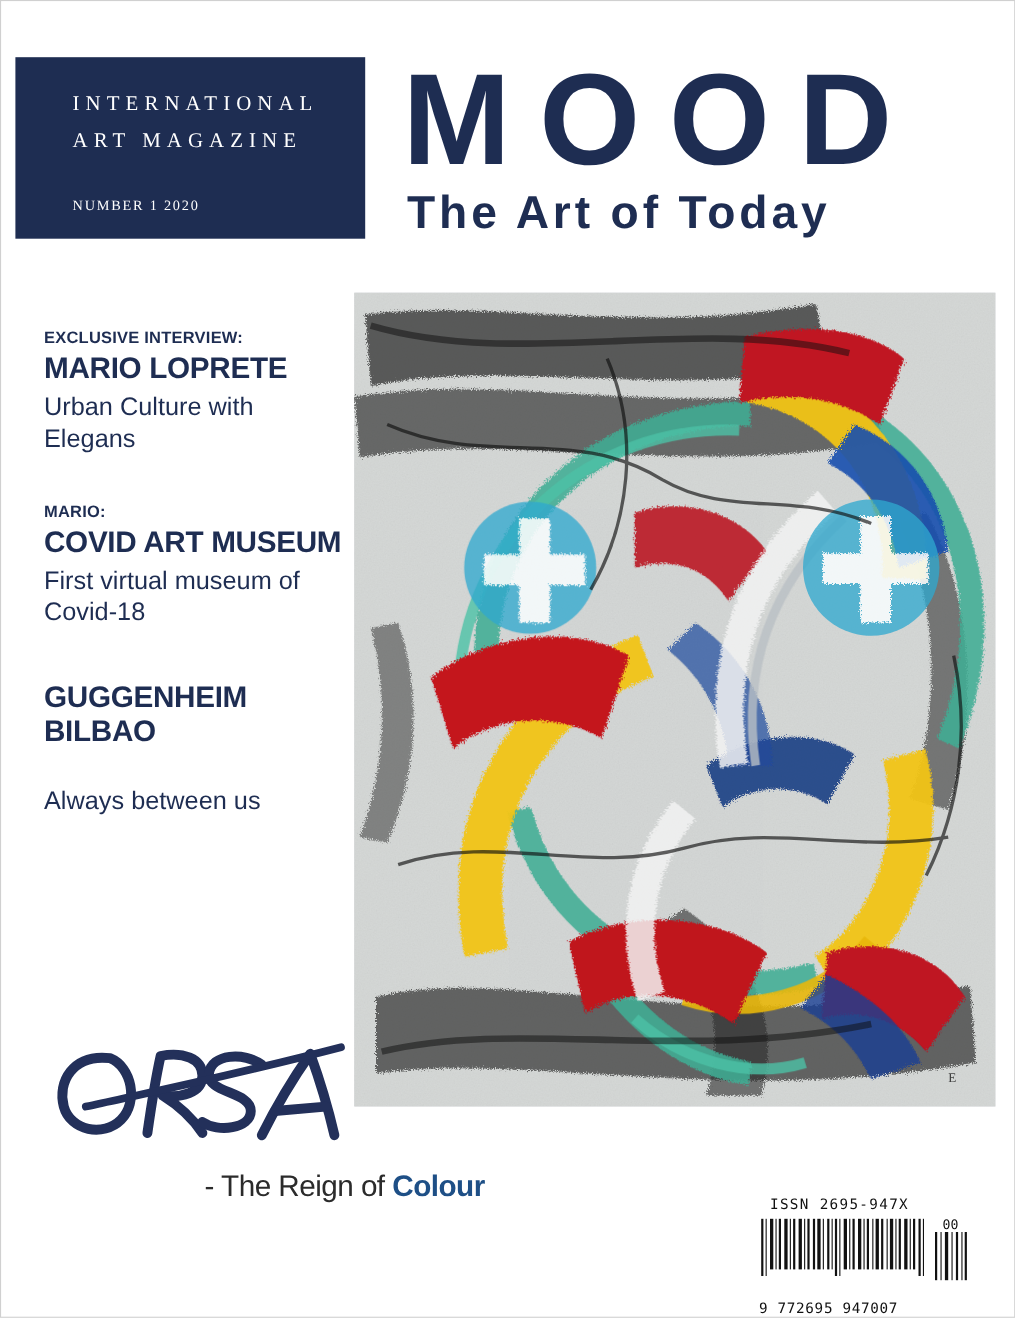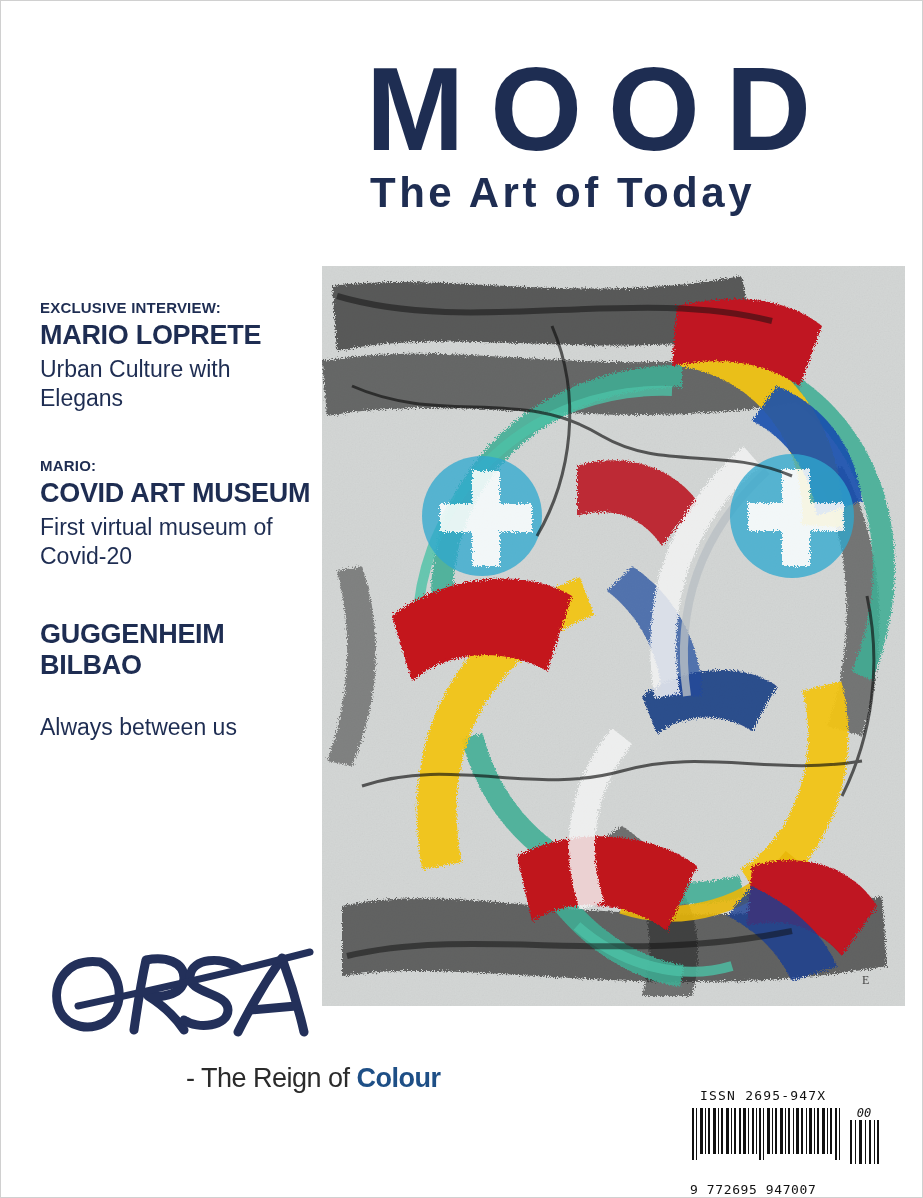--- a/index.html
+++ b/index.html
@@ -168,51 +168,55 @@
     font-size: 13px;
     letter-spacing: 0.6px;
     color: #111;
     margin-top: 16px;
   }
   .addon { margin-left: 6px; text-align: center; }
   .addon-num {
     font-family: "DejaVu Sans Mono", monospace;
     font-size: 12px;
     color: #111;
-    font-style: italic;
   }
   .frame {
     position: absolute;
     inset: 0;
     border: 1px solid #d0d0d0;
     pointer-events: none;
   }
 </style>
 </head>
 <body>
 
 <div class="cover">
 
   <div class="masthead">
+    <div class="masthead-box">
+      <div class="mag-line1">INTERNATIONAL</div>
+      <div class="mag-line2">ART MAGAZINE</div>
+      <div class="mag-issue">NUMBER 1 2020</div>
+    </div>
     <div class="mood-title">MOOD</div>
     <div class="mood-sub">The Art of Today</div>
   </div>
 
   <div class="left-col">
 
     <div class="story s1">
       <div class="kicker">EXCLUSIVE INTERVIEW:</div>
       <div class="headline">MARIO LOPRETE</div>
       <div class="deck">Urban Culture with Elegans</div>
     </div>
 
     <div class="story s2">
       <div class="kicker">MARIO:</div>
       <div class="headline">COVID ART MUSEUM</div>
-      <div class="deck">First virtual museum of Covid-20</div>
+      <div class="deck">First virtual museum of Covid-18</div>
     </div>
 
     <div class="story s3">
       <div class="headline">GUGGENHEIM BILBAO</div>
     </div>
 
     <div class="story s4">
       <div class="deck">Always between us</div>
     </div>
 

